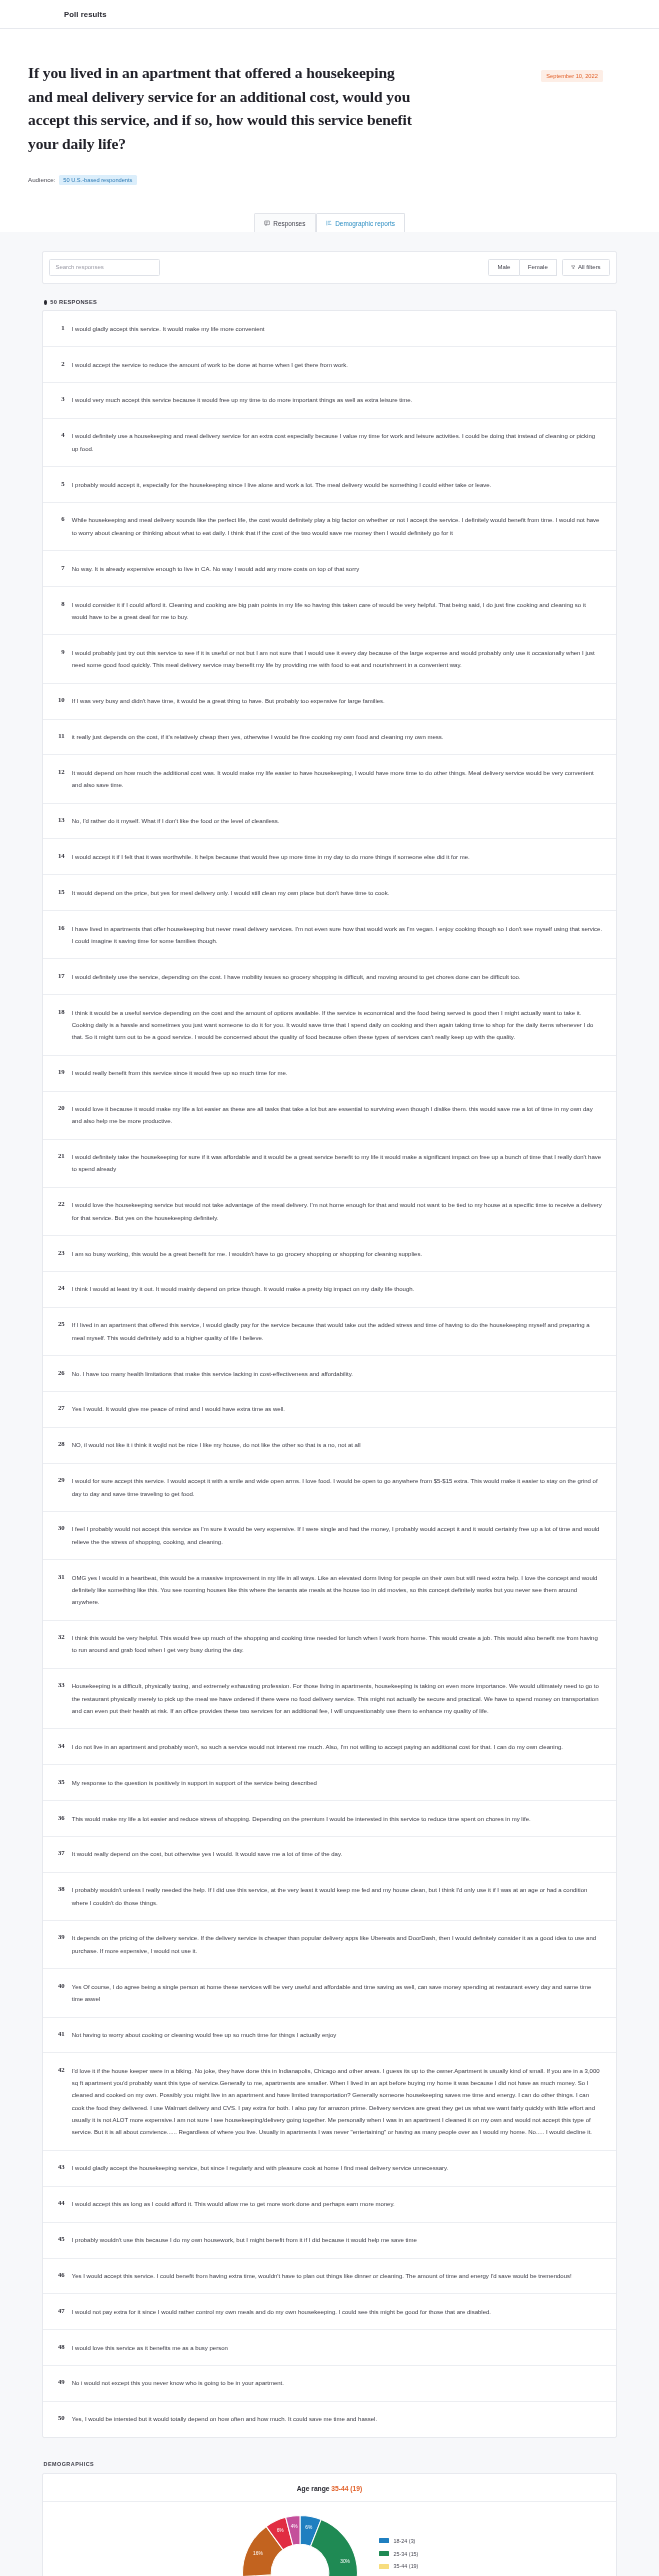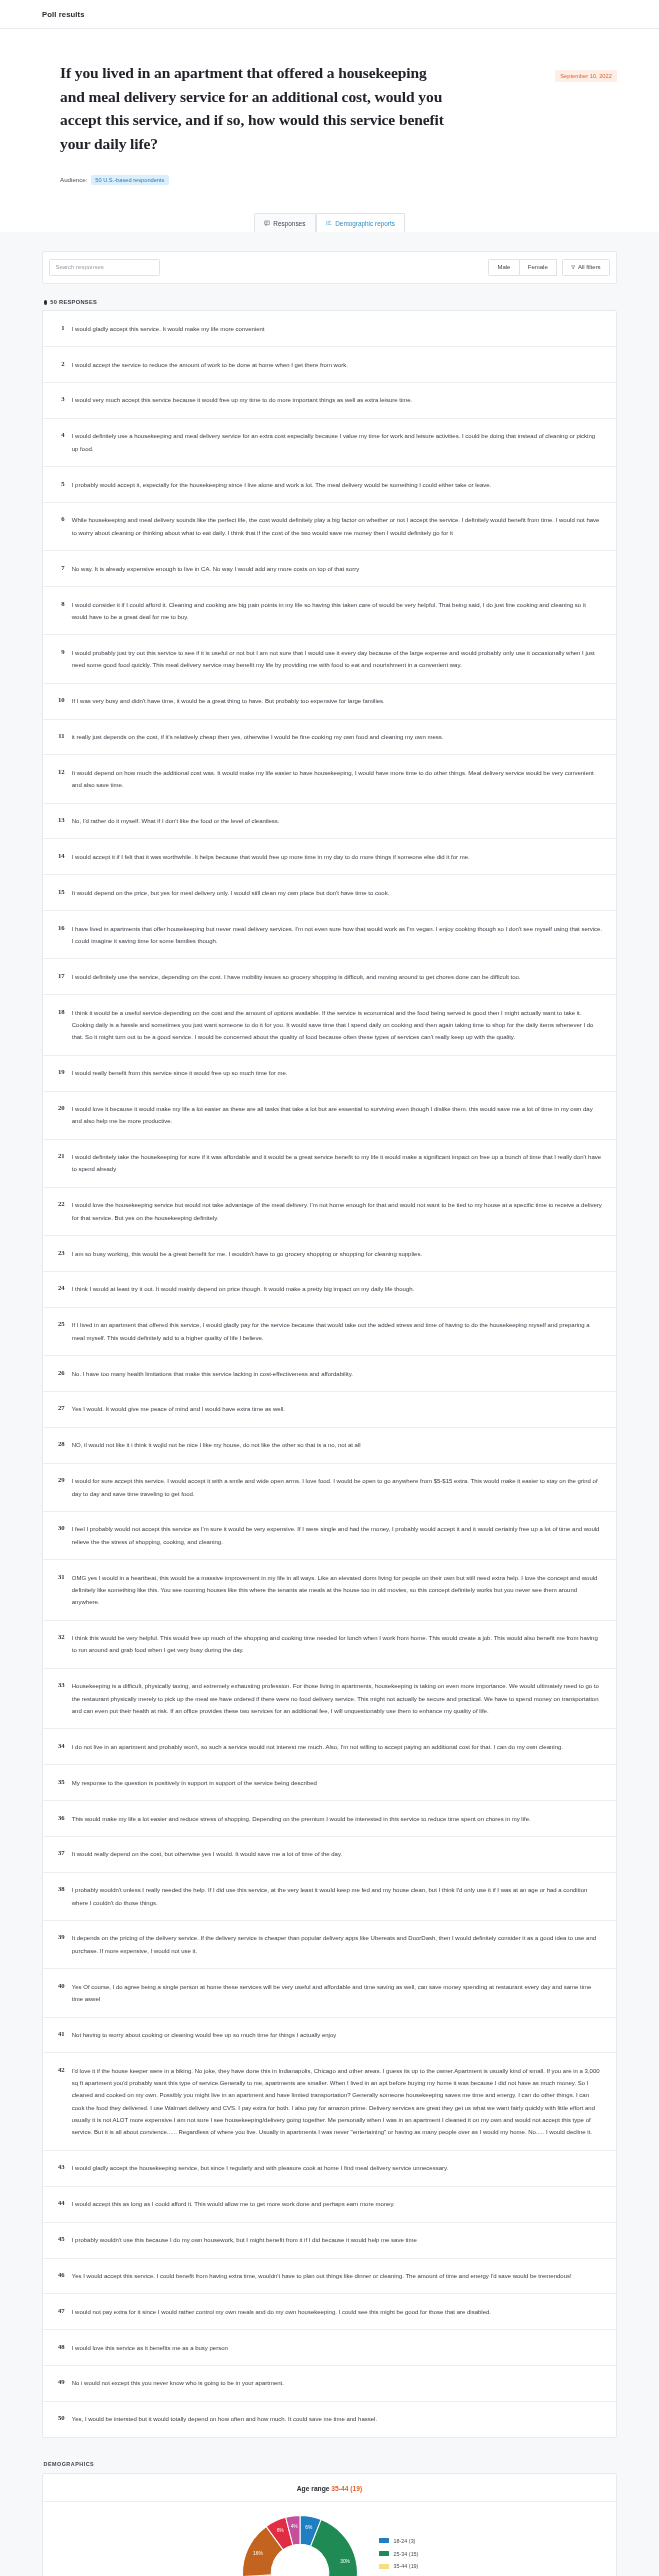--- a/index.html
+++ b/index.html
@@ -11,33 +11,33 @@
   }
   body { padding-bottom: 0; }
 
   
   .topbar {
     height: 29px;
     background: #ffffff;
     border-bottom: 0.5px solid #e7e9ee;
     display: flex;
     align-items: center;
-    padding-left: 42px;
+    padding-left: 64px;
   }
   .topbar-title {
     font-size: 7.7px;
     font-weight: 700;
     color: #2b2b33;
     letter-spacing: 0.1px;
   }
 
   
   .hero {
     background: #ffffff;
-    padding: 32px 42px 0 60px;
+    padding: 32px 42px 0 28px;
     position: relative;
   }
   .hero-inner { position: relative; max-width: 575px; }
   .question {
     font-family: "Liberation Serif", serif;
     font-size: 15.5px;
     line-height: 1.52;
     font-weight: 700;
     color: #23232b;
     max-width: 392px;

